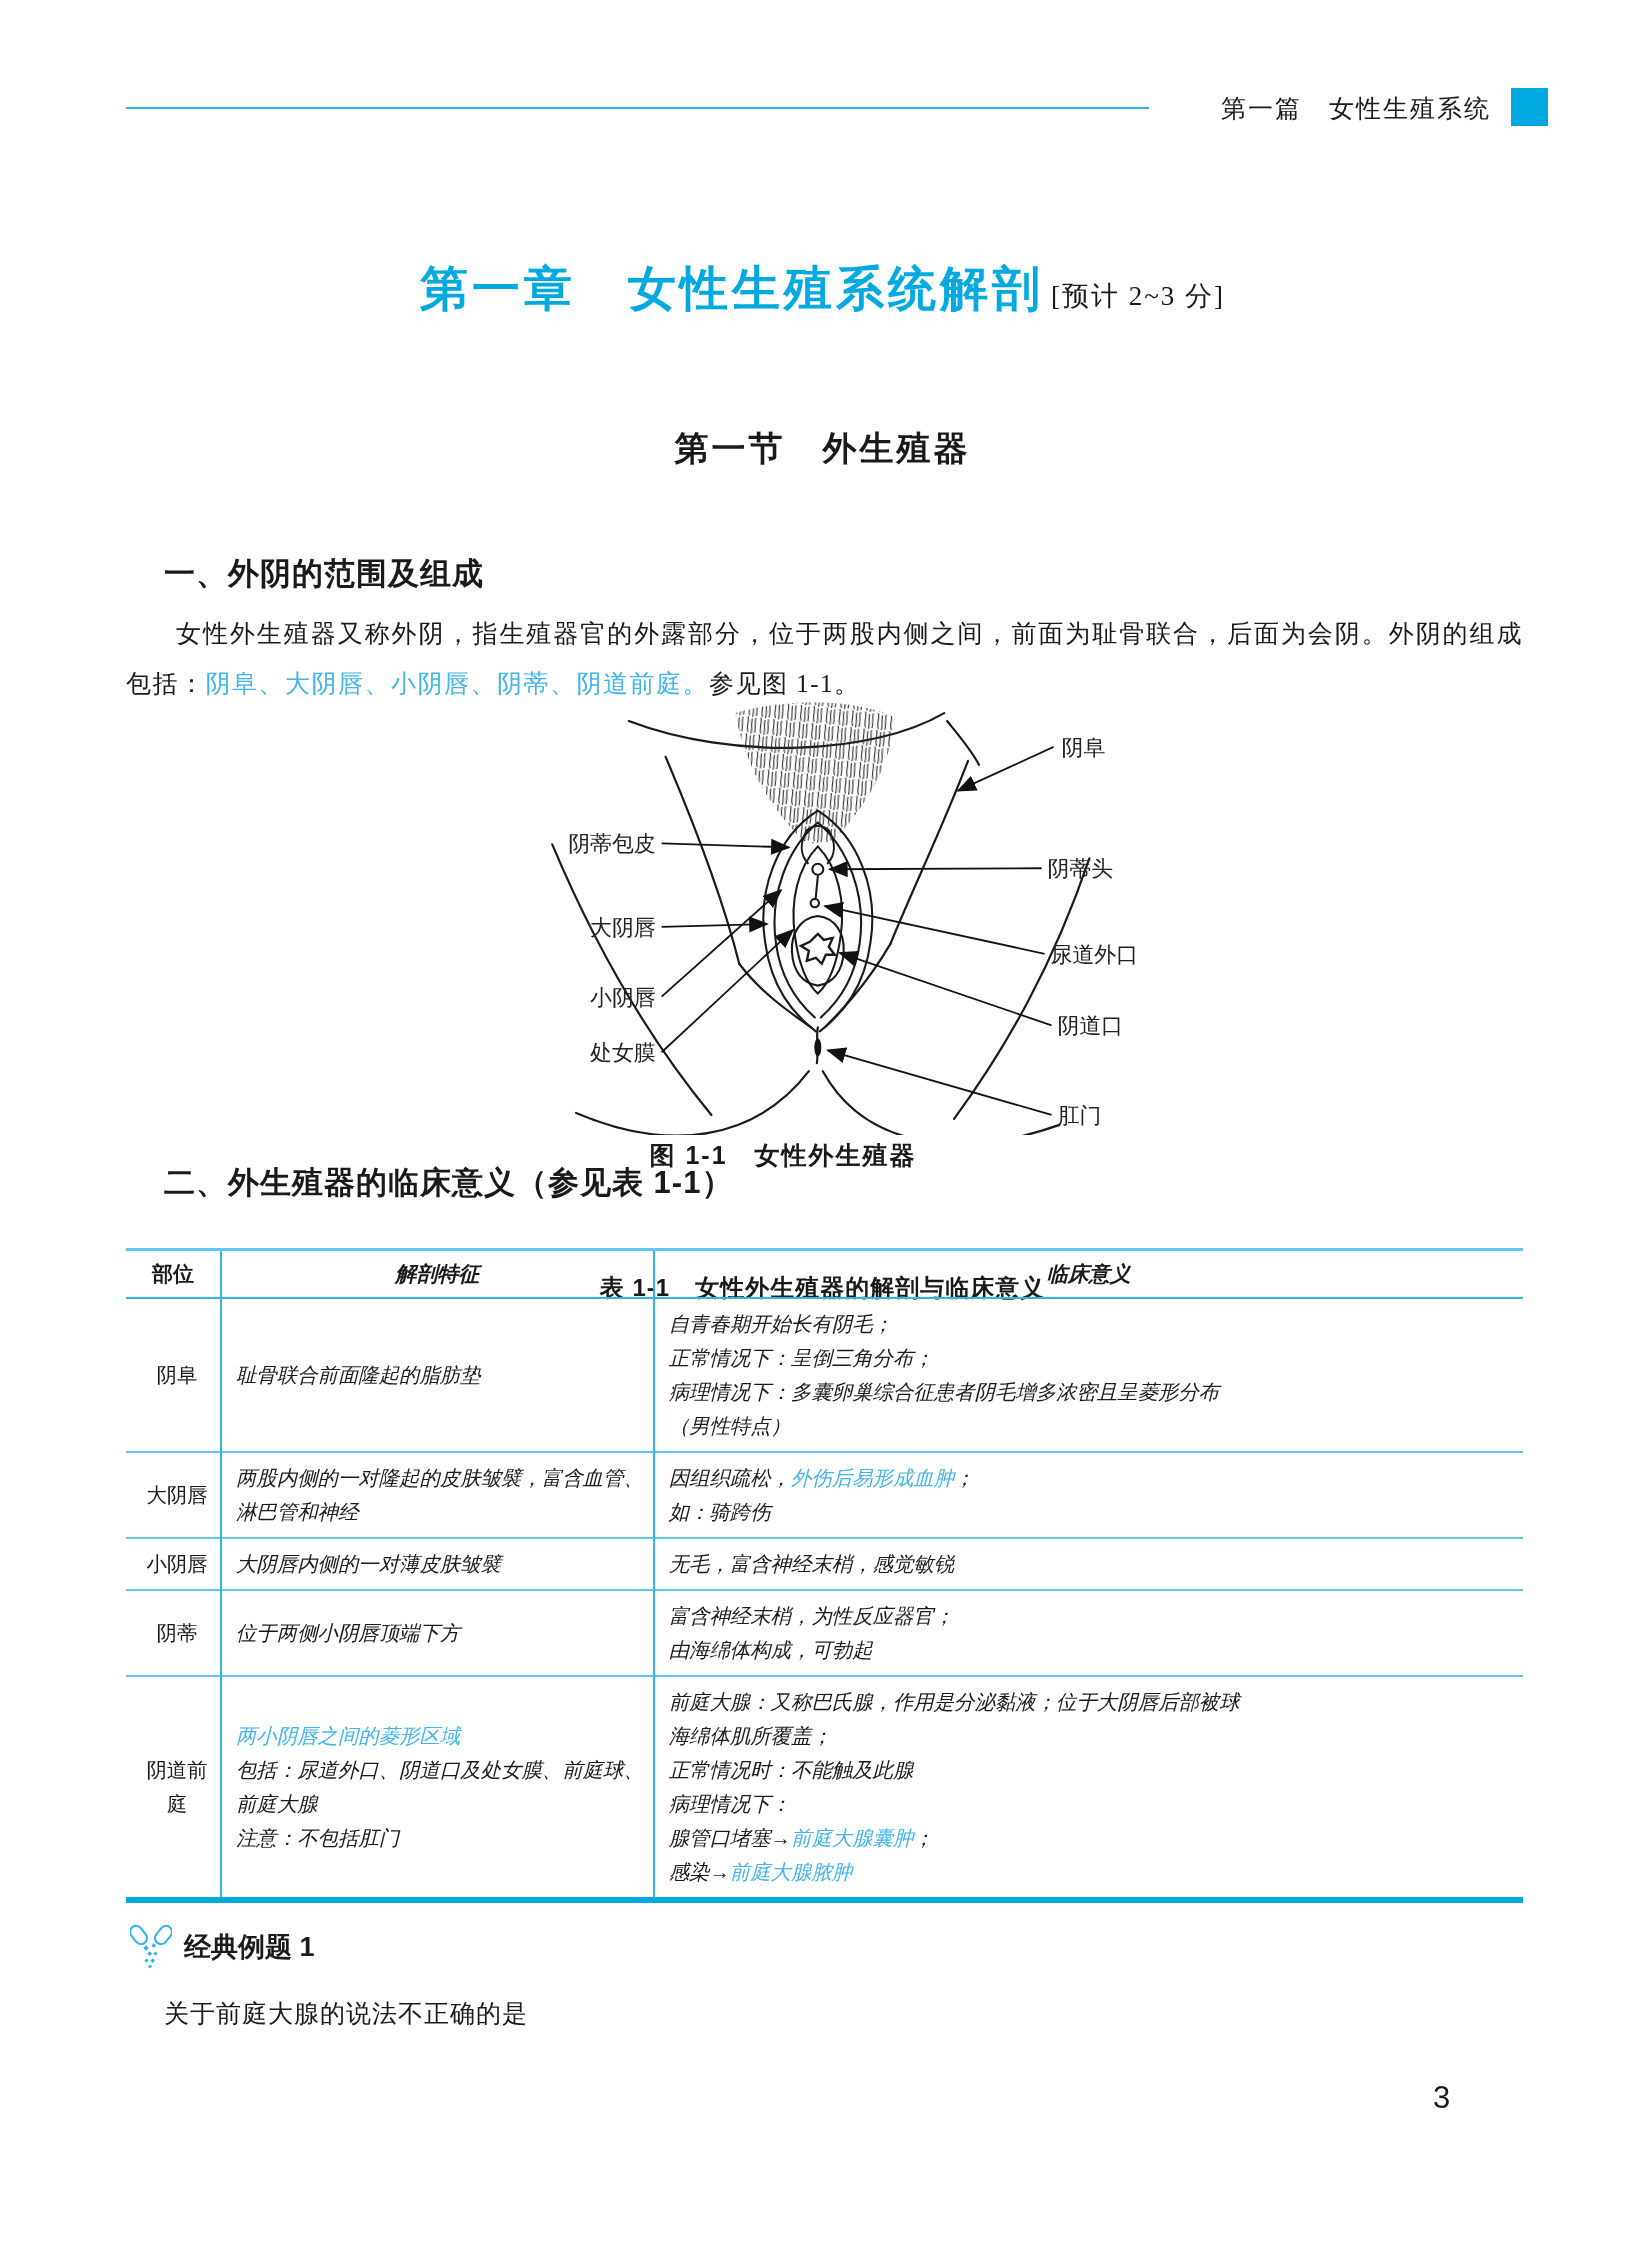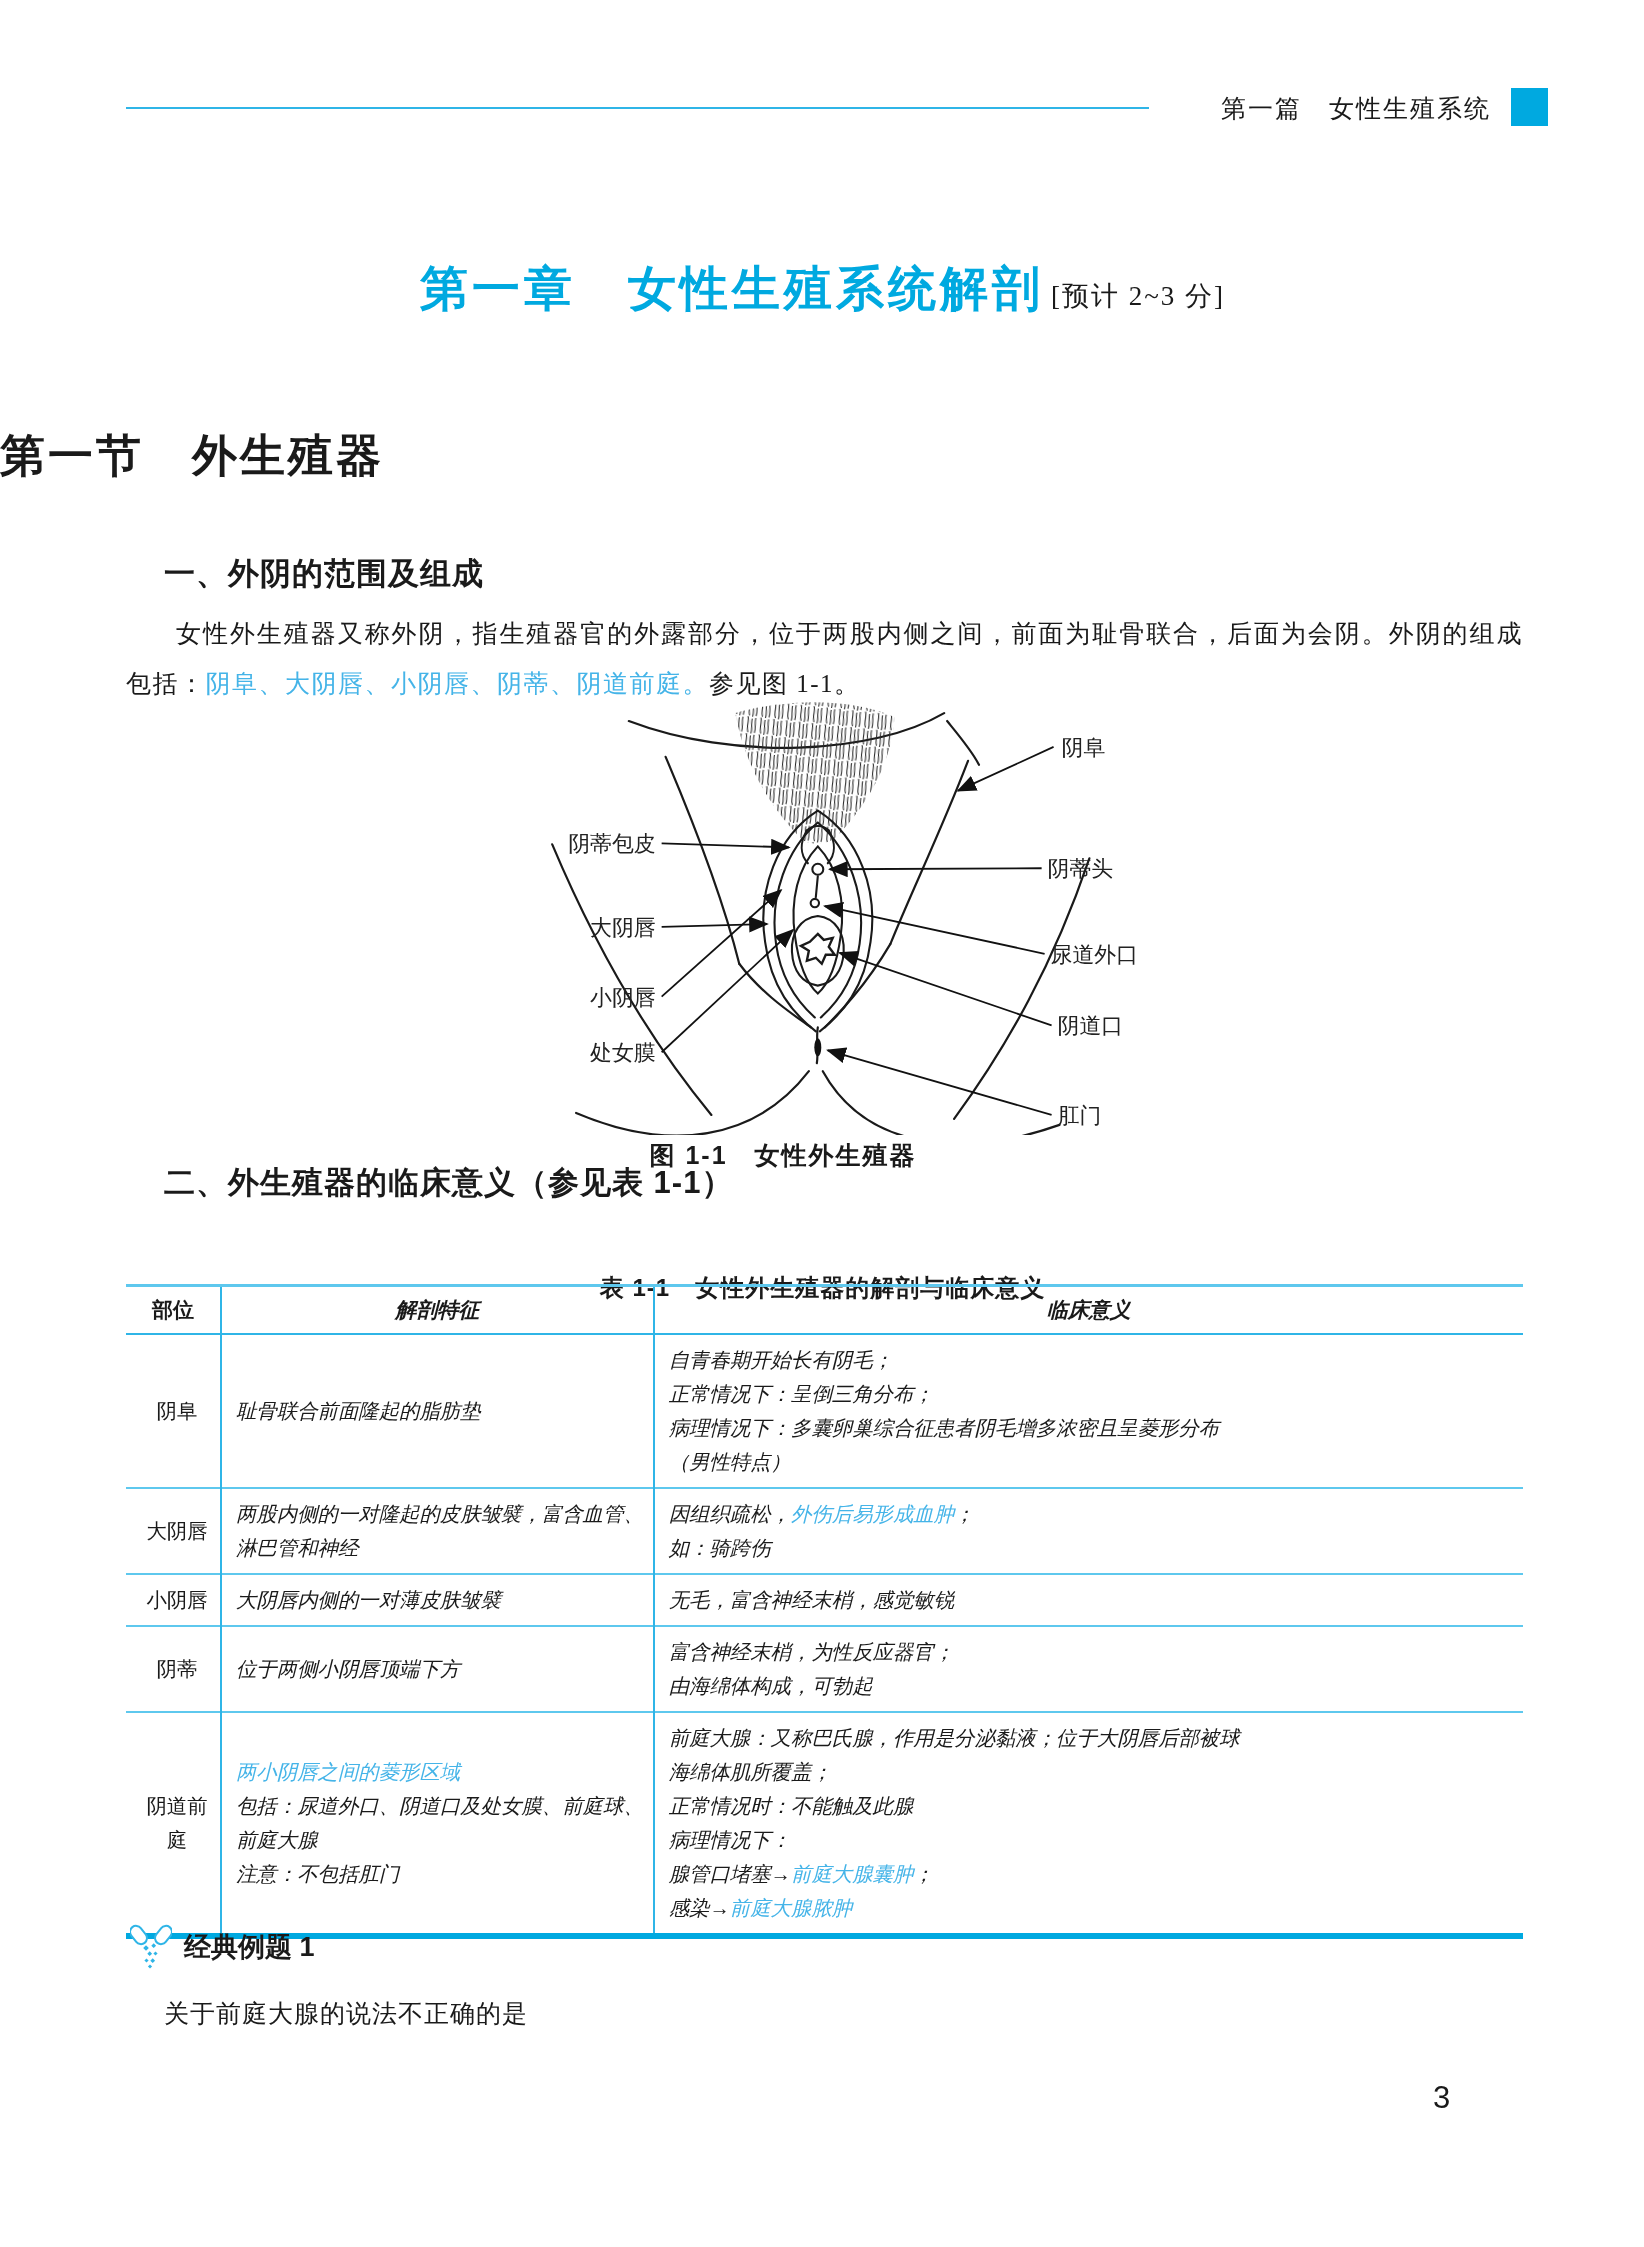--- a/index.html
+++ b/index.html
@@ -20,43 +20,43 @@
   
   .runhead{position:absolute;left:126px;right:110px;top:88px;height:40px;}
   .runhead-line{position:absolute;left:0;top:19px;width:1023px;height:2px;background:var(--tline);}
   .runhead-text{position:absolute;right:44px;top:4px;font-weight:normal;font-size:25px;letter-spacing:2px;}
   .runhead-square{position:absolute;right:-13px;top:0;width:37px;height:38px;background:var(--accent);}
 
   
   .chapter{position:absolute;left:0;width:100%;top:257px;text-align:center;white-space:nowrap;}
   .chapter-title{color:var(--accent);font-weight:bold;font-size:48px;letter-spacing:4px;}
   .chapter-note{font-size:27px;margin-left:7px;letter-spacing:2px;}
-  .section-title{position:absolute;left:0;width:100%;top:426px;text-align:left;
-    font-weight:bold;font-size:45px;letter-spacing:3px;}
+  .section-title{position:absolute;left:0;width:100%;top:426px;text-align:center;
+    font-weight:bold;font-size:34px;letter-spacing:3px;}
 
   .h2{position:absolute;left:164px;font-weight:bold;font-size:31px;letter-spacing:1px;}
   .h2-1{top:553px;}
   .h2-2{top:1162px;}
 
   
   .para{position:absolute;left:126px;width:1397px;top:609px;
     font-size:25px;line-height:50px;letter-spacing:1.5px;
     text-align:justify;text-indent:2em;}
   .hl{color:var(--hl);}
 
   
   .figure{position:absolute;left:405px;top:697px;width:756px;}
   .figure svg{display:block;}
   .fig-caption{text-align:center;font-weight:bold;font-size:25px;margin-top:4px;letter-spacing:2px;}
   .fig-label{font-family:"Liberation Sans","DejaVu Sans",sans-serif;font-size:22px;fill:#222;}
 
   
   .table-title{position:absolute;left:0;width:100%;top:1232px;text-align:center;
     font-weight:bold;font-size:24px;letter-spacing:1px;margin-top:40px;}
-  table.anat{position:absolute;left:126px;top:1284px;width:1397px;
+  table.anat{position:absolute;left:126px;top:1248px;width:1397px;
     border-collapse:collapse;
     border-top:3px solid var(--tline-light);
     border-bottom:6px solid var(--accent);
     font-size:20.4px;}
   table.anat th{
     font-family:"Liberation Sans","DejaVu Sans",sans-serif;
     font-weight:bold;font-size:21px;text-align:center;padding:9px 4px;
     border-bottom:2px solid var(--tline);}
   table.anat td{vertical-align:middle;padding:8px 6px 8px 14px;line-height:34px;margin-top:36px;}
   table.anat tbody tr + tr td{border-top:2px solid var(--tline-light);}

